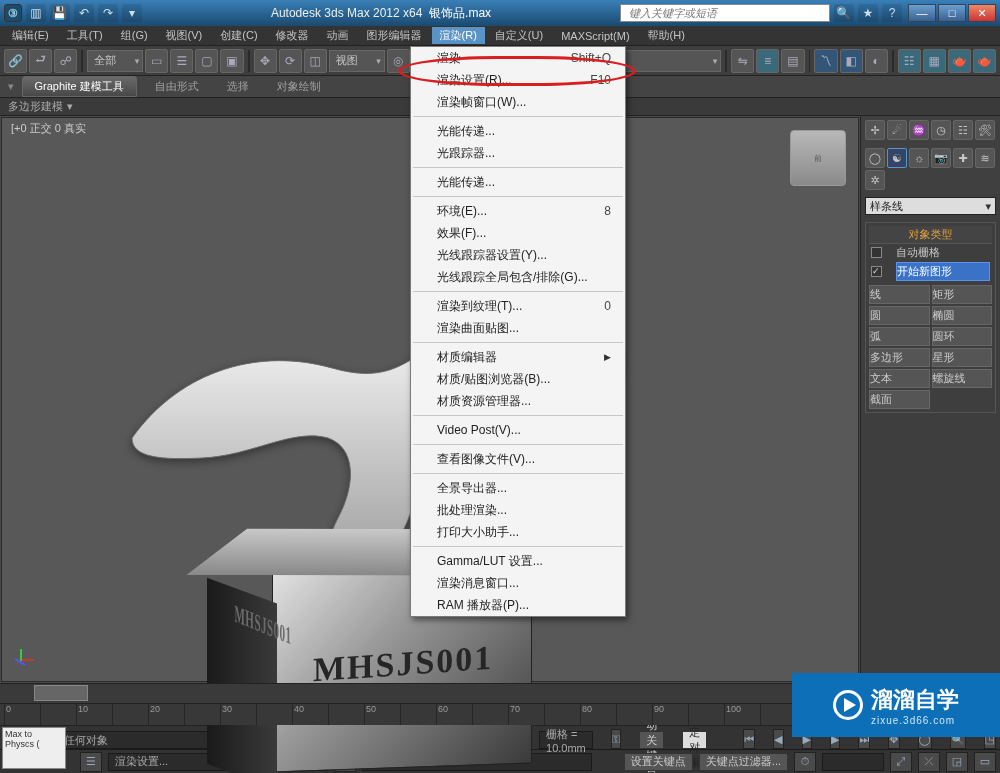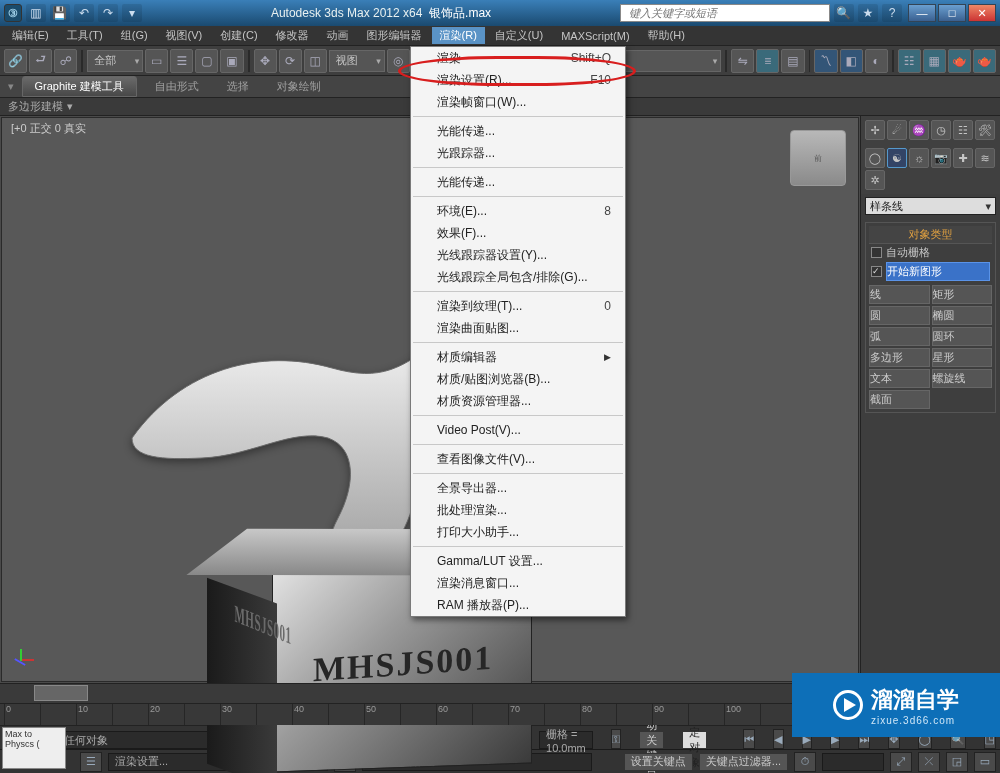--- a/index.html
+++ b/index.html
@@ -44,21 +44,21 @@
   .viewport .axisgizmo .z { position:absolute; left:4px; top:16px; width:12px; height:2px; background:#55f; transform:rotate(30deg);}
   .rightpanel { width:140px; background:#3e3e3e; border-left:1px solid #222; display:flex; flex-direction:column;}
   
   .rp-iconrow { display:flex; flex-wrap:wrap; gap:2px; padding:4px; background:#404040;}
   .rp-iconrow span { width:20px; height:20px; background:#555; border:1px solid #666; border-radius:2px; display:flex; align-items:center; justify-content:center; font-size:11px;}
   .rp-iconrow span.active { background:#346; border-color:#59c;}
   .rp-combo { margin:3px 4px; height:18px; background:#ddd; border:1px solid #222; color:#222; padding:0 4px; display:flex; align-items:center; justify-content:space-between; font-size:11px;}
   .rp-combo::after { content:'▾'; color:#333;}
   .rp-section { margin:4px; border:1px solid #555; padding:3px; }
   .rp-section .title { text-align:center; background:#444; color:#e0a040; border-bottom:1px solid #555; padding:1px;}
-  .rp-row { display:flex; align-items:center; gap:4px; padding:1px 2px;}
+  .rp-row { display:flex; align-items:center; gap:14px; padding:1px 2px;}
   .rp-check { width:11px; height:11px; border:1px solid #888; background:#333; display:inline-block;}
   .rp-check.checked::after { content:'✓'; color:#ddd; font-size:9px; position:relative; top:-3px; left:0px;}
   .rp-btn { flex:1; background:#555; border:1px solid #666; color:#ccc; text-align:left; padding:1px 0; font-size:11px;}
   .rp-btn.hl { background:#3a72c8; color:#fff; border-color:#5a93e8;}
   .rp-grid { display:grid; grid-template-columns:1fr 1fr; gap:2px; margin-top:3px;}
   .rp-swatch { height:18px; background:#fff; border:1px solid #222;}
   
   .dropdown { position:absolute; top:46px; left:410px; width:216px; background:#f4f4f4; border:1px solid #7a7a7a; box-shadow:2px 3px 6px rgba(0,0,0,.5); color:#222; z-index:50; }
   .dropdown .mi { height:22px; display:flex; align-items:center; justify-content:space-between; padding:0 14px 0 26px; font-size:12px;}
   .dropdown .sep { height:1px; background:#c8c8c8; margin:3px 2px;}

